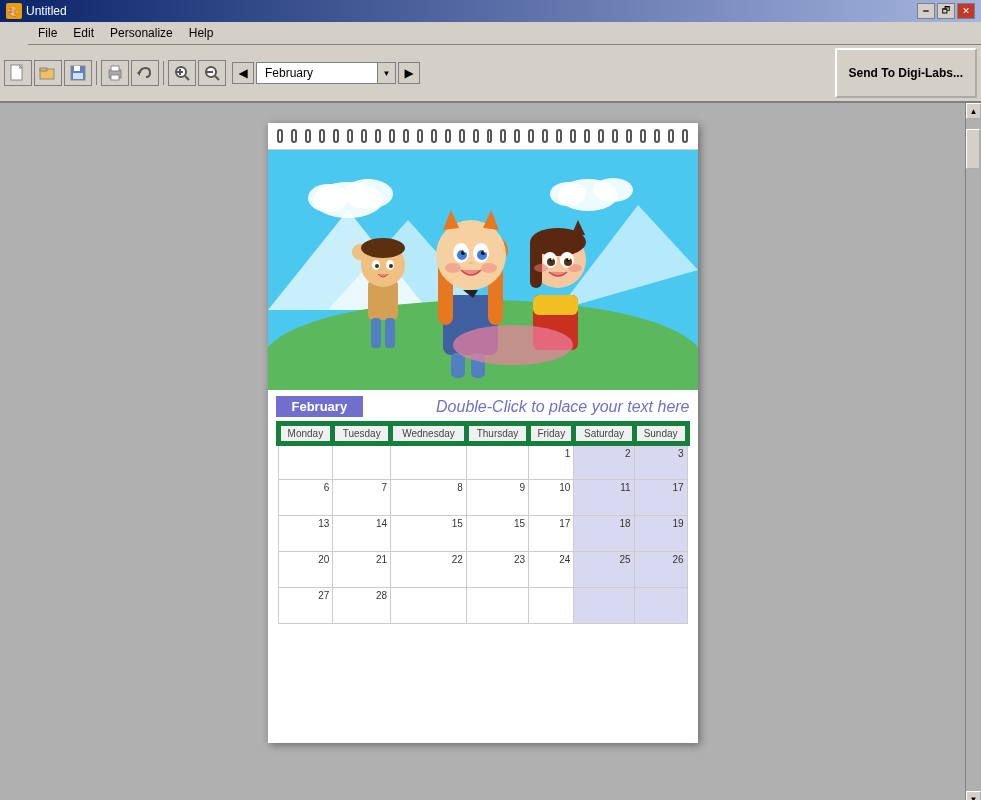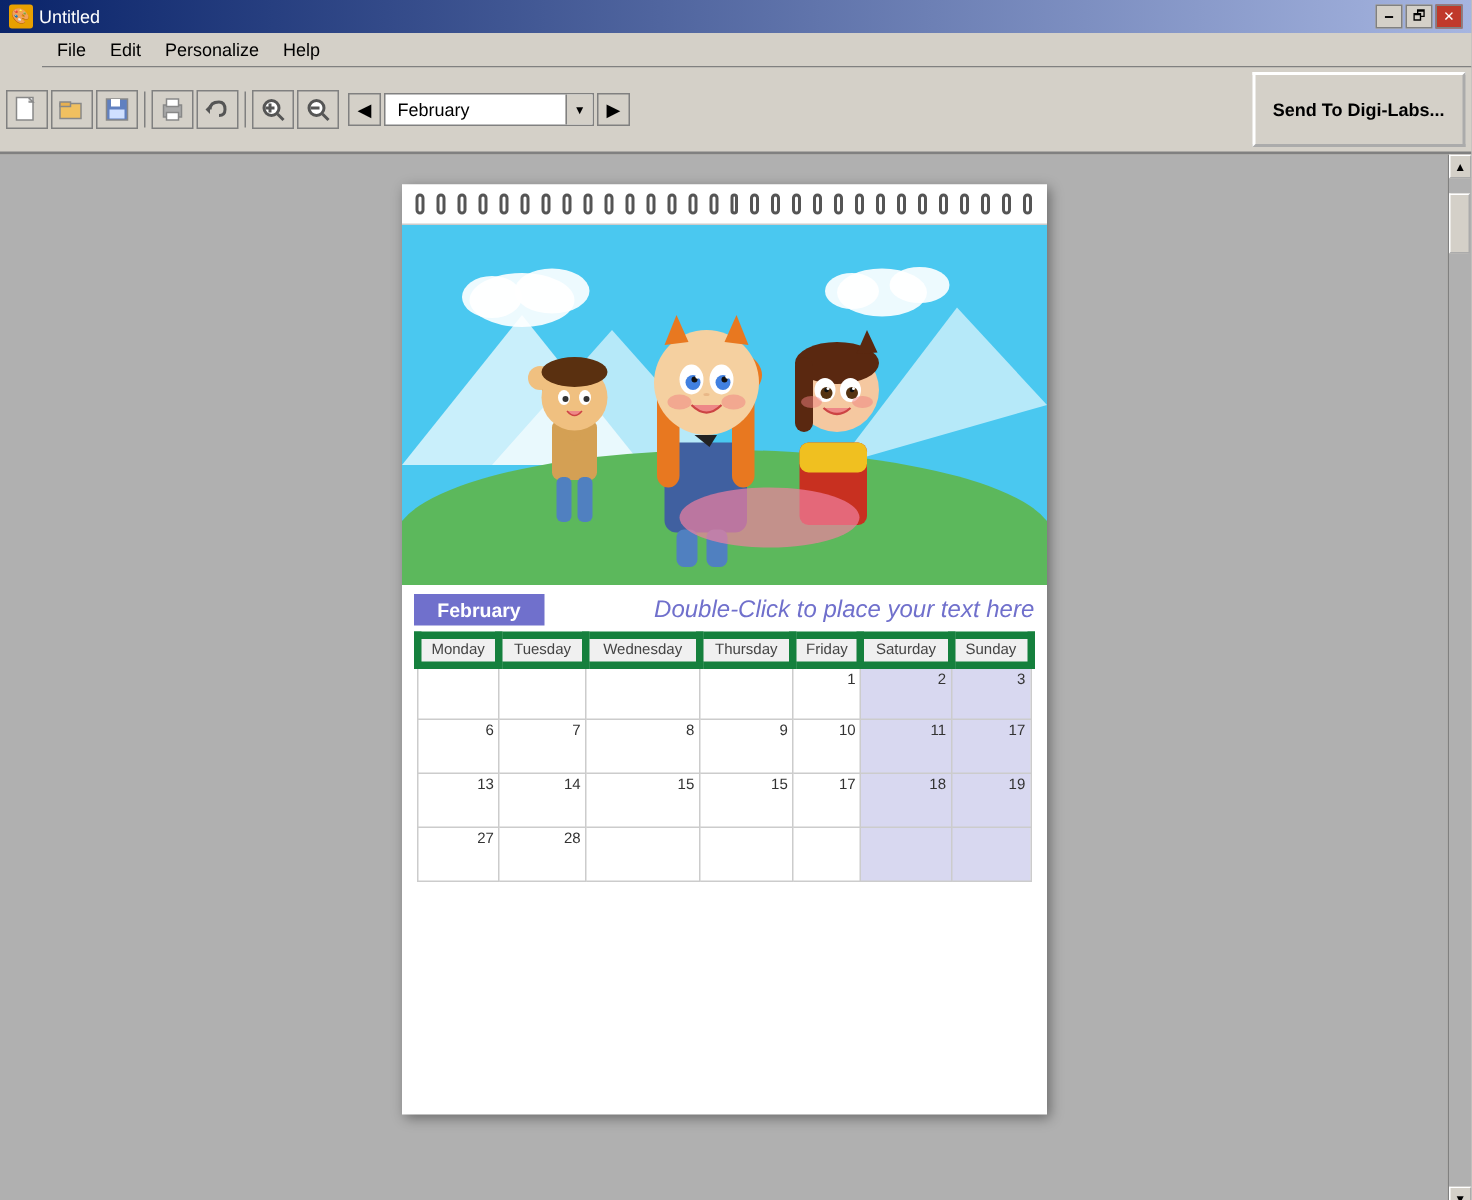--- a/index.html
+++ b/index.html
@@ -517,20 +517,29 @@
                 <tr>
                   <td class="empty">13</td>
                   <td class="empty">14</td>
                   <td class="empty">15</td>
                   <td class="empty">15</td>
                   <td class="empty">17</td>
                   <td class="weekend">18</td>
                   <td class="weekend">19</td>
                 </tr>
                 <tr>
+                  <td class="empty">20</td>
+                  <td class="empty">21</td>
+                  <td class="empty">22</td>
+                  <td class="empty">23</td>
+                  <td class="empty">24</td>
+                  <td class="weekend">25</td>
+                  <td class="weekend">26</td>
+                </tr>
+                <tr>
                   <td class="empty">27</td>
                   <td class="empty">28</td>
                   <td class="empty"></td>
                   <td class="empty"></td>
                   <td class="empty"></td>
                   <td class="weekend"></td>
                   <td class="weekend"></td>
                 </tr>
               </tbody>
           </table>

